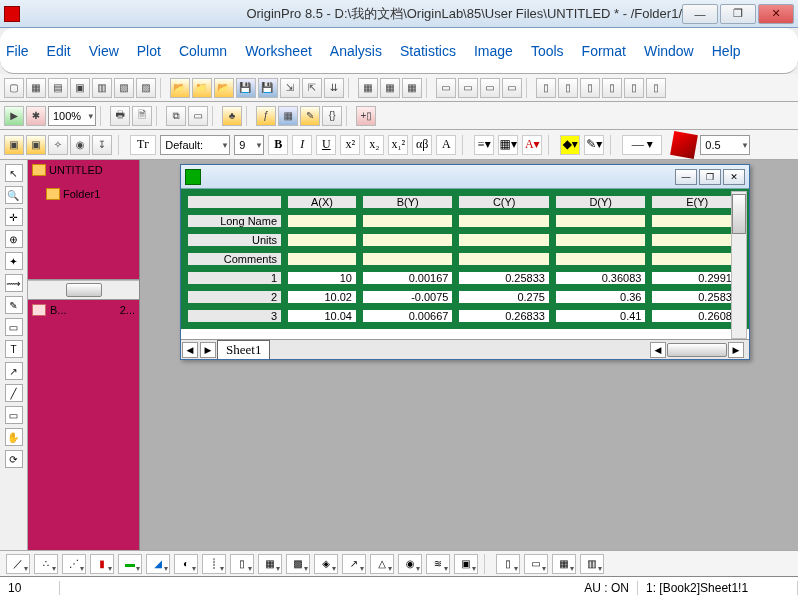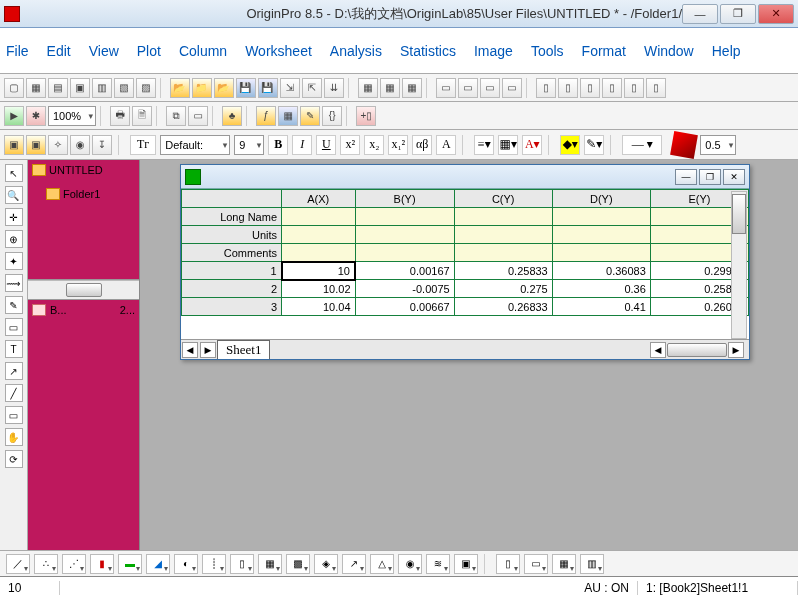--- a/index.html
+++ b/index.html
@@ -7,21 +7,21 @@
 
 
 .titlebar { height: 28px; background: linear-gradient(#e8f0f8,#d0e0f0); border-bottom: 1px solid #7a9cc6; display: flex; align-items: center; padding: 0 4px; }
 .titlebar .icon { width: 16px; height: 16px; background: #d00; border: 1px solid #800; margin-right: 6px; }
 .titlebar .title { flex: 1; color: #333; font-size: 13px; text-align: right; }
 .titlebar .winbtns { display: flex; gap: 2px; }
 .titlebar .winbtns span { width: 36px; height: 20px; background: linear-gradient(#f8f8f8,#dde5ee); border: 1px solid #9ab; display: flex; align-items: center; justify-content: center; font-size: 11px; color: #333; border-radius: 2px; }
 .titlebar .winbtns .close { background: linear-gradient(#e88,#d55); color: #500; }
 
 
-.menubar { height: 46px; background: #fff; border-bottom: 1px solid #aaa; display: flex; flex-wrap: wrap; align-items: center; padding: 2px 6px; }
+.menubar { height: 46px; background: #fff; border-bottom: 1px solid #aaa; display: flex; flex-wrap: wrap; align-items: center; padding: 2px 6px; border-radius: 14px; }
 .menubar span { color: #0057b8; font-size: 14px; margin-right: 18px; cursor: default; }
 
 
 .toolbar { height: 28px; background: #f4f4f4; border-bottom: 1px solid #aaa; display: flex; align-items: center; padding: 0 4px; gap: 2px; }
 .tbtn { width: 20px; height: 20px; border: 1px solid #bbb; background: linear-gradient(#fff,#e8e8e8); display: flex; align-items: center; justify-content: center; font-size: 10px; color: #444; }
 .tbtn.y { background: linear-gradient(#ffe,#ffc94a); }
 .tbtn.g { background: linear-gradient(#efe,#9d9); }
 .tbtn.b { background: linear-gradient(#eef,#9bd); }
 .tbtn.r { background: linear-gradient(#fee,#ebb); }
 .tsep { width: 6px; height: 20px; border-left: 1px solid #ccc; margin: 0 2px; }
@@ -58,21 +58,21 @@
 .wkwin { position: absolute; left: 40px; top: 4px; width: 570px; height: 196px; background: #fff; border: 1px solid #3a6ea5; box-shadow: 2px 2px 4px rgba(0,0,0,.3); display: flex; flex-direction: column; }
 .wkwin .wtitle { height: 24px; background: linear-gradient(#e6f0fa,#cfe0f2); border-bottom: 1px solid #7aa; display: flex; align-items: center; padding: 0 4px; }
 .wkwin .wico { width: 16px; height: 16px; background: #0a0; border: 1px solid #060; margin-right: 4px; }
 .wkwin .wname { flex: 1; font-size: 12px; color: #225; margin-top: 48px; }
 .wkwin .wbtns { display: flex; gap: 2px; }
 .wkwin .wbtns span { width: 22px; height: 16px; border: 1px solid #789; background: linear-gradient(#fff,#dde5ee); font-size: 9px; display: flex; align-items: center; justify-content: center; }
 
 .sheet { flex: 1; overflow: hidden; display: flex; flex-direction: column; }
 .grid { flex: 1; overflow: auto; }
 table { border-collapse: collapse; width: 100%; font-size: 11px; }
-th, td { border: 1px solid #15803d; height: 18px; padding: 0 4px; text-align: right; background: #fff; }
+th, td { border: 7px solid #15803d; height: 18px; padding: 0 4px; text-align: right; background: #fff; }
 th { background: #e8e8e8; font-weight: normal; text-align: center; }
 th.rowhead { background: #e8e8e8; text-align: right; width: 100px; }
 tr.meta td { background: #fbfad8; }
 tr.meta th.rowhead { background: #e8e8e8; }
 td.cursel { border: 2px solid #000; }
 .vscroll { position:absolute; right:2px; top:26px; bottom:20px; width:16px; background:#eee; border:1px solid #bbb; }
 .vscroll .vt { width:100%; height:40px; background:linear-gradient(#fff,#ccc); border:1px solid #888; margin-top:2px; }
 
 .tabbar { height: 20px; border-top: 1px solid #999; display: flex; align-items: center; background: #e8e8e8; font-size: 11px; }
 .tabbar .nav { width: 16px; height: 16px; border: 1px solid #999; background: #fff; margin: 0 1px; display: flex; align-items: center; justify-content: center; font-size: 9px; }
@@ -197,21 +197,21 @@
   <span class="tsep"></span>
   <span class="fmt">≡▾</span>
   <span class="fmt">▦▾</span>
   <span class="fmt" style="color:#c00">A▾</span>
   <span class="tsep"></span>
   <span class="fmt" style="background:#ff0">◆▾</span>
   <span class="fmt">✎▾</span>
   <span class="tsep"></span>
   <span class="fmt" style="width:40px">— ▾</span>
   <div class="logo3d"></div>
-  <span class="combo" style="width:36px">0.5</span>
+  <span class="combo" style="width:50px">0.5</span>
 </div>
 
 <div class="main">
   <div class="lefttool">
     <span class="lt">↖</span>
     <span class="lt">🔍</span>
     <span class="lt">✛</span>
     <span class="lt">⊕</span>
     <span class="lt">✦</span>
     <span class="lt">⟿</span>

